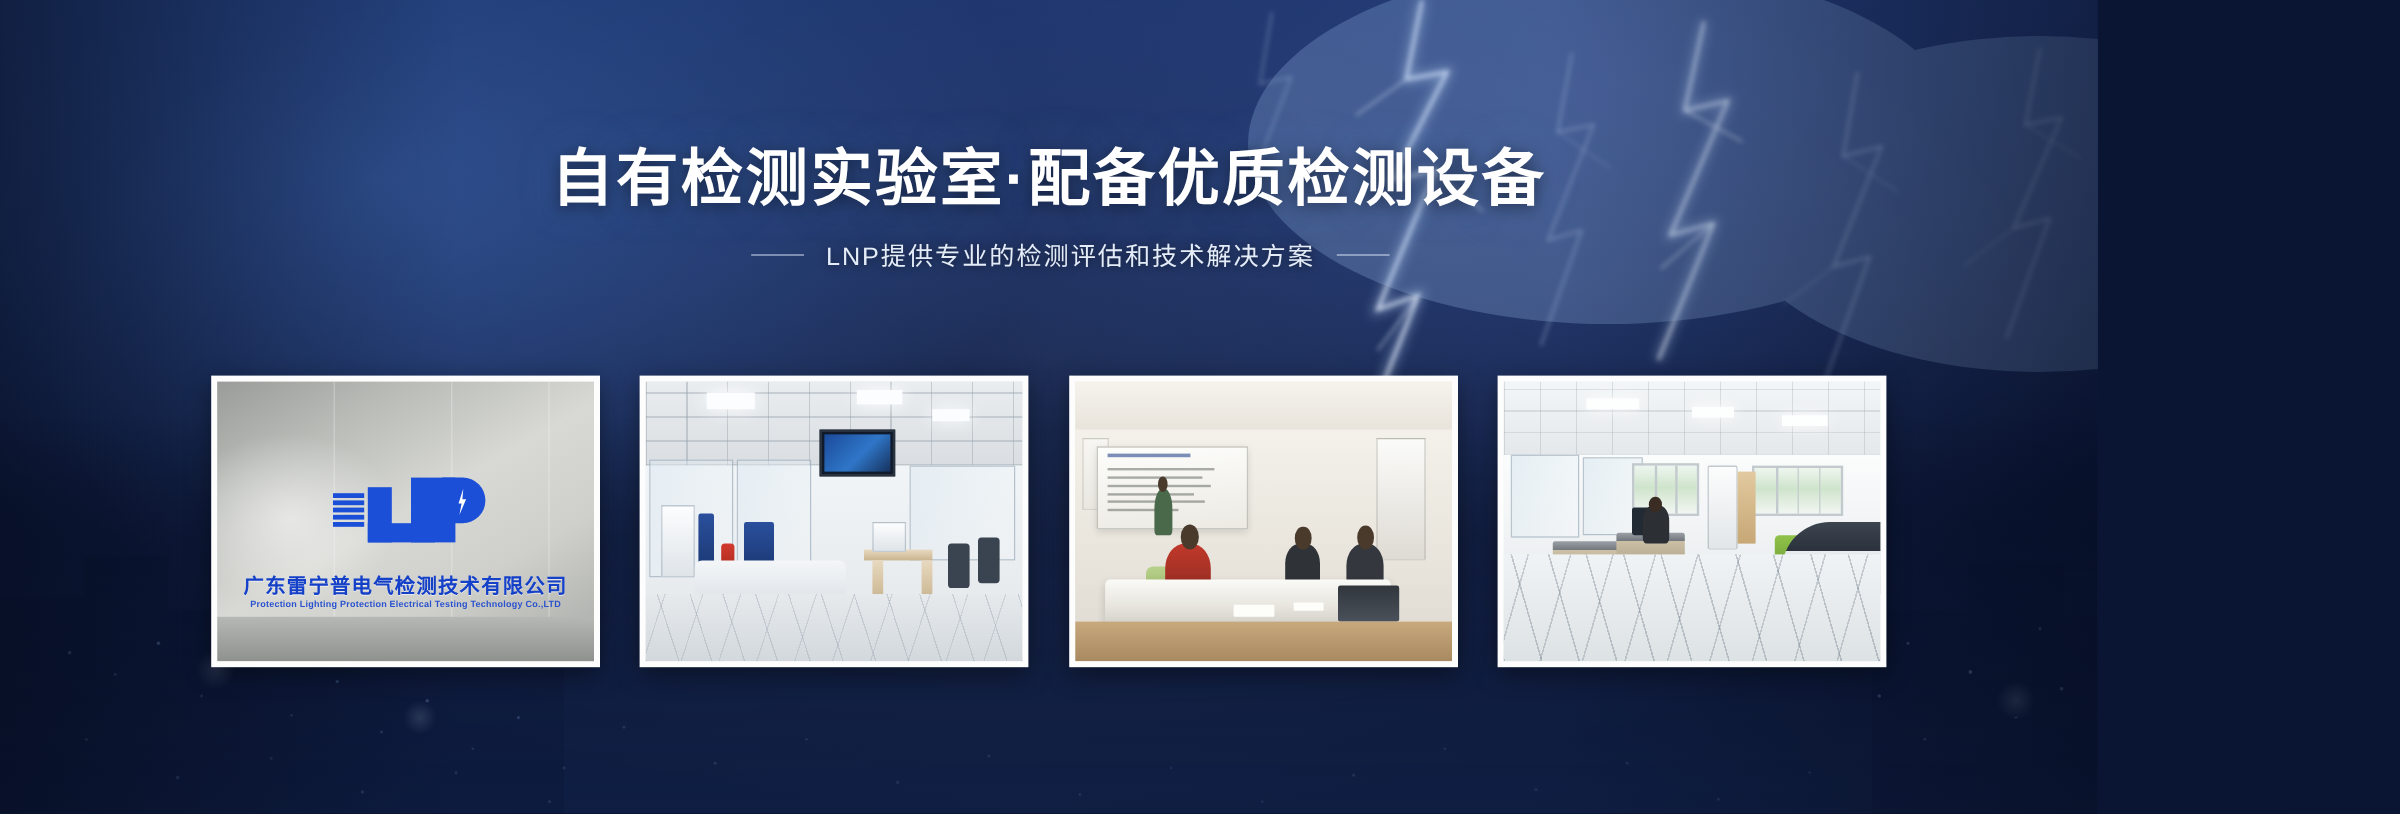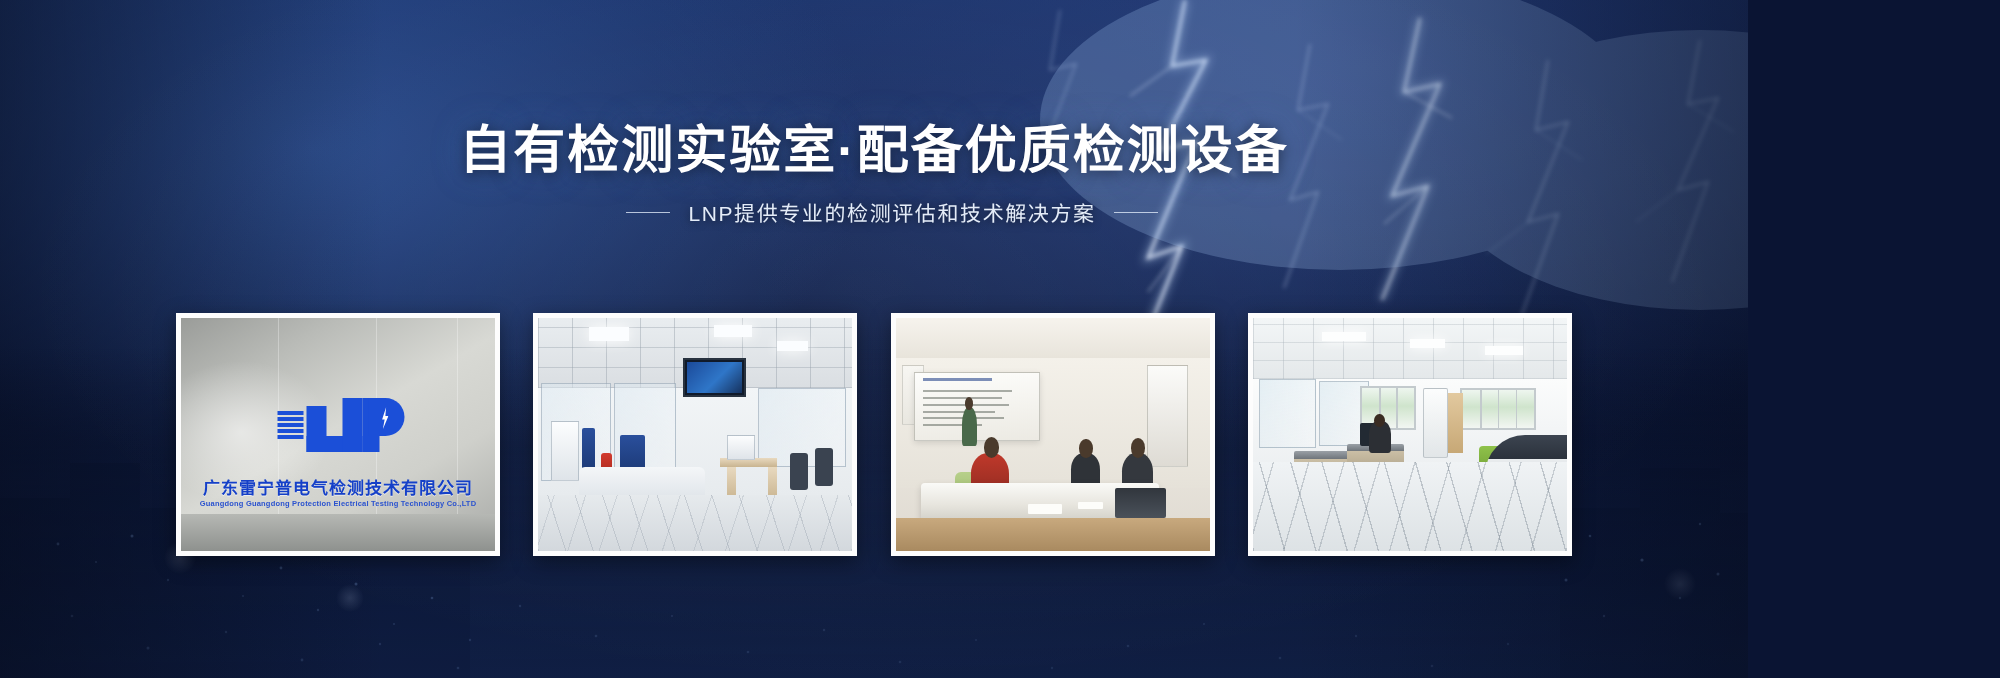--- a/index.html
+++ b/index.html
@@ -403,21 +403,21 @@
           <span class="lnp-mark">
             <span class="u-left"></span>
               <span class="u-base"></span>
               <span class="u-right"></span>
             <span class="p-stem"></span>
               <span class="p-bowl"></span>
             <span class="bolt"></span>
           </span>
         </div>
         <div class="cn-name">广东雷宁普电气检测技术有限公司</div>
-        <div class="en-name">Guangdong Guangdong Protection Electrical Testing Technology Co.,LTD</div>
+        <div class="en-name">Protection Lighting Protection Electrical Testing Technology Co.,LTD</div>
         <div class="floor"></div>
       </div>
     </div>
 
     <div class="photo-card">
       <div class="photo-inner p2">
         <div class="ceiling"></div>
         <div class="panel-light" style="left:16%;top:4%;width:13%;height:6%"></div>
         <div class="panel-light" style="left:56%;top:3%;width:12%;height:5%"></div>
         <div class="panel-light" style="left:76%;top:10%;width:10%;height:4%"></div>

